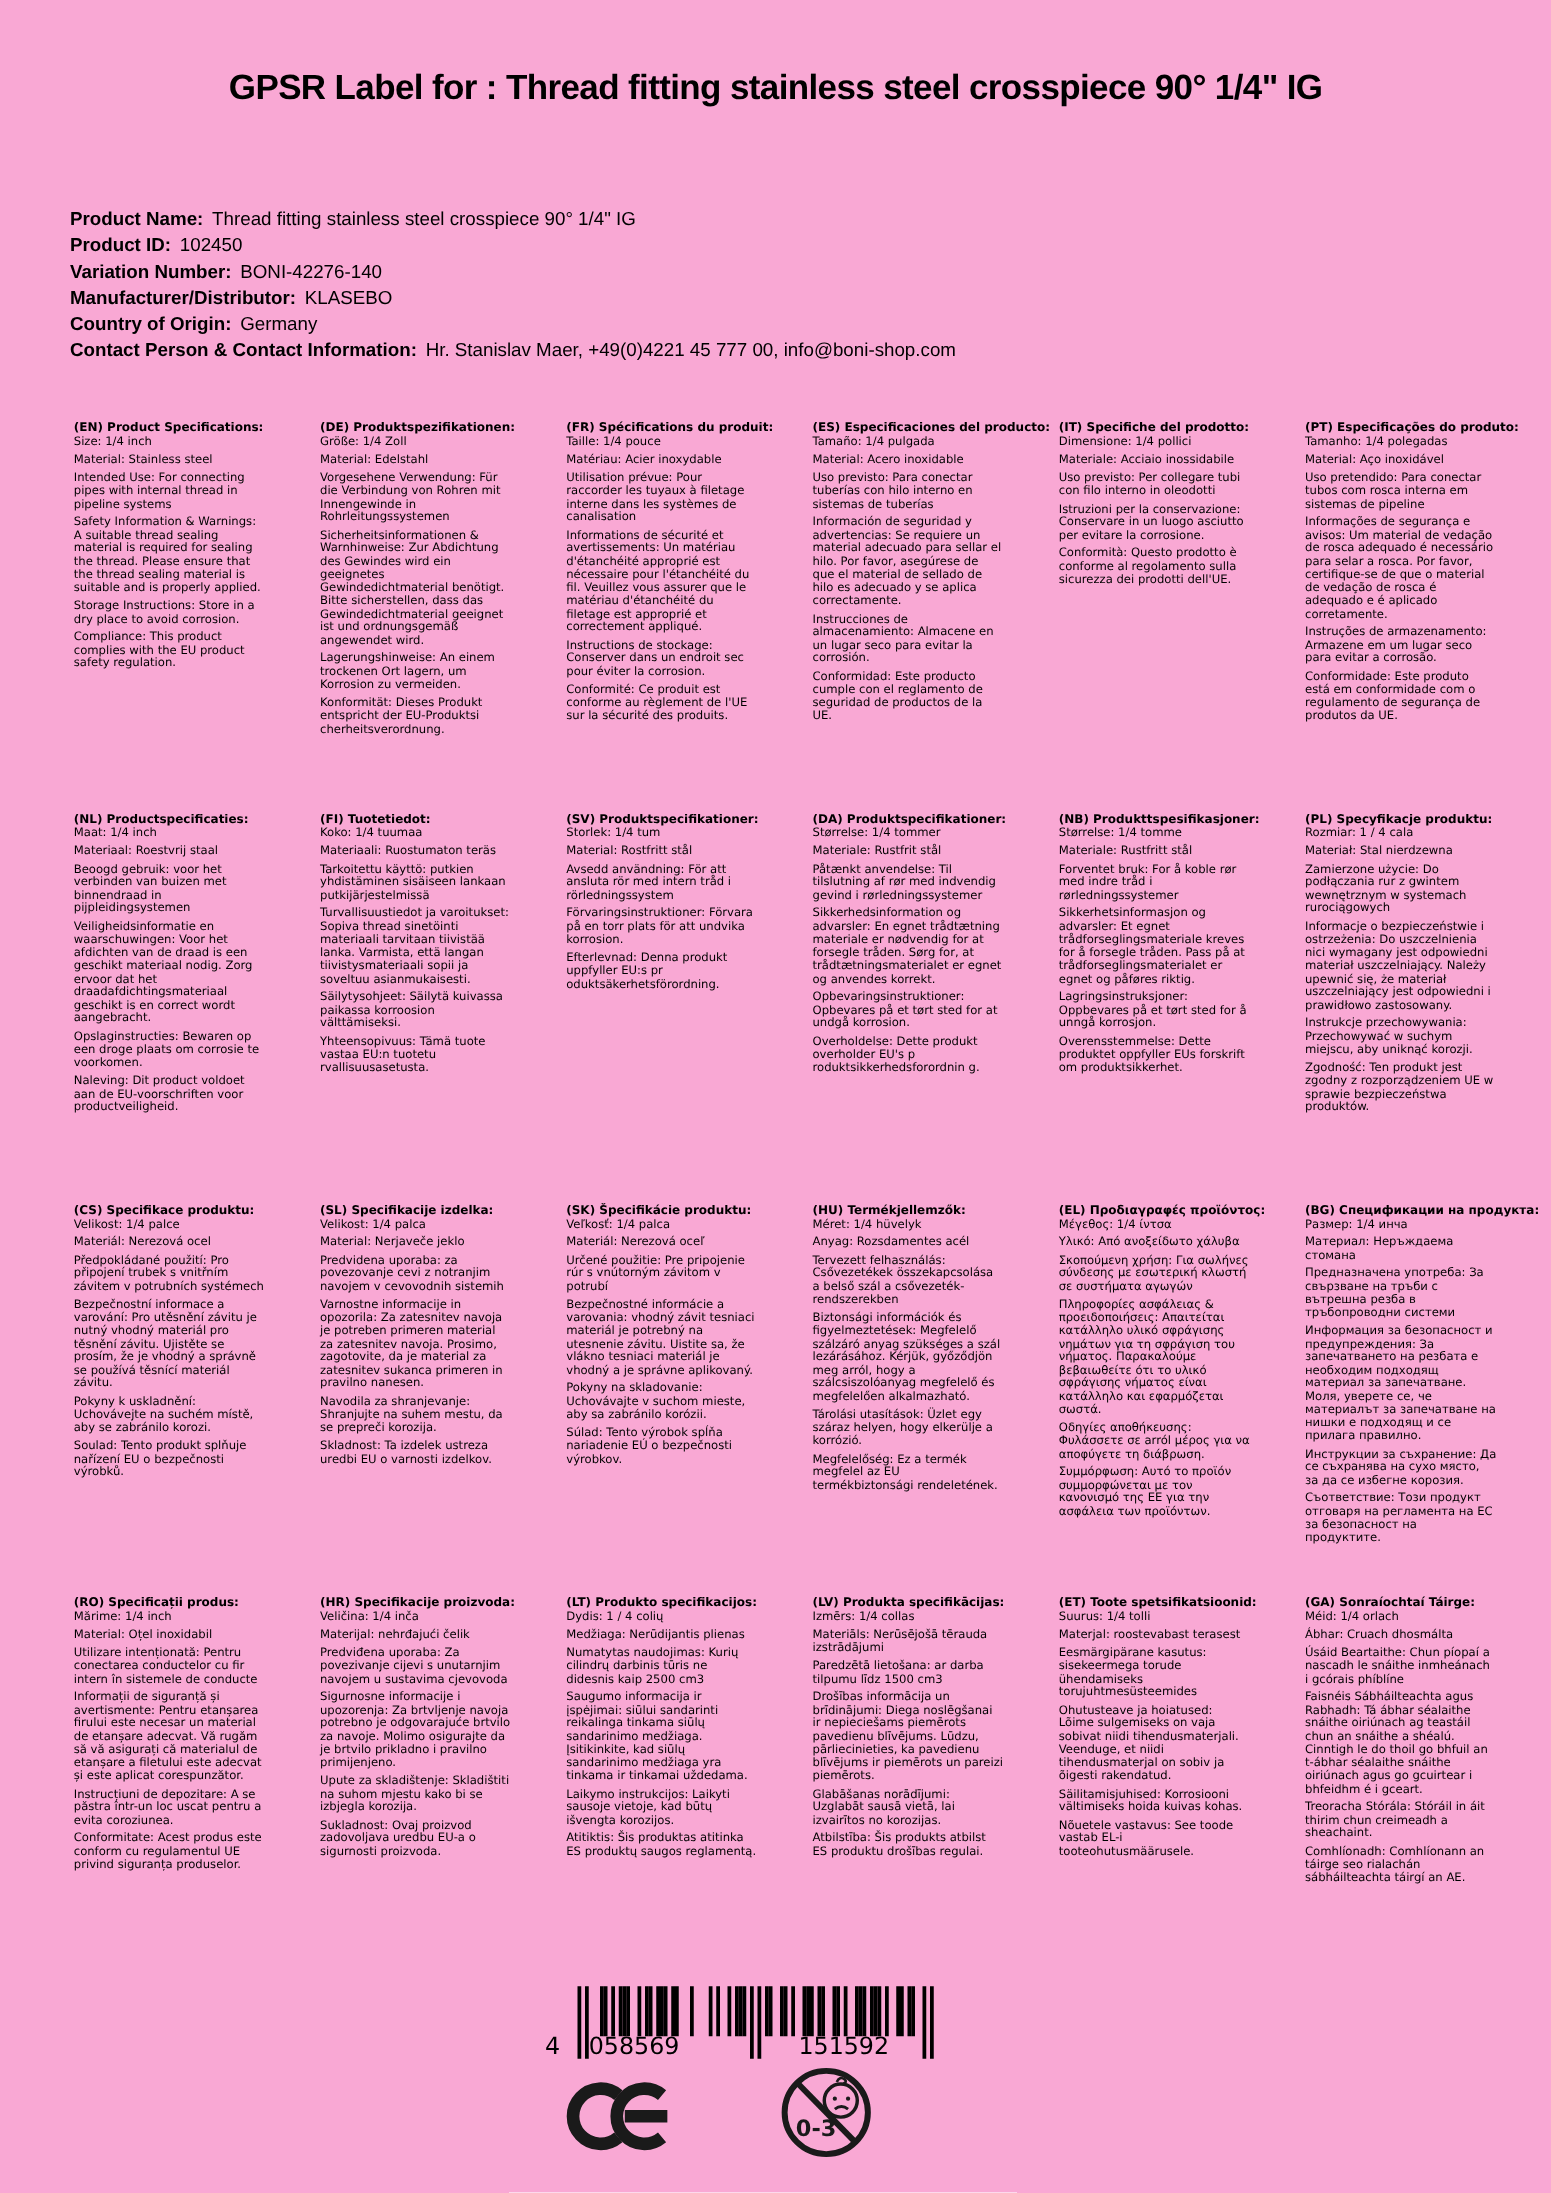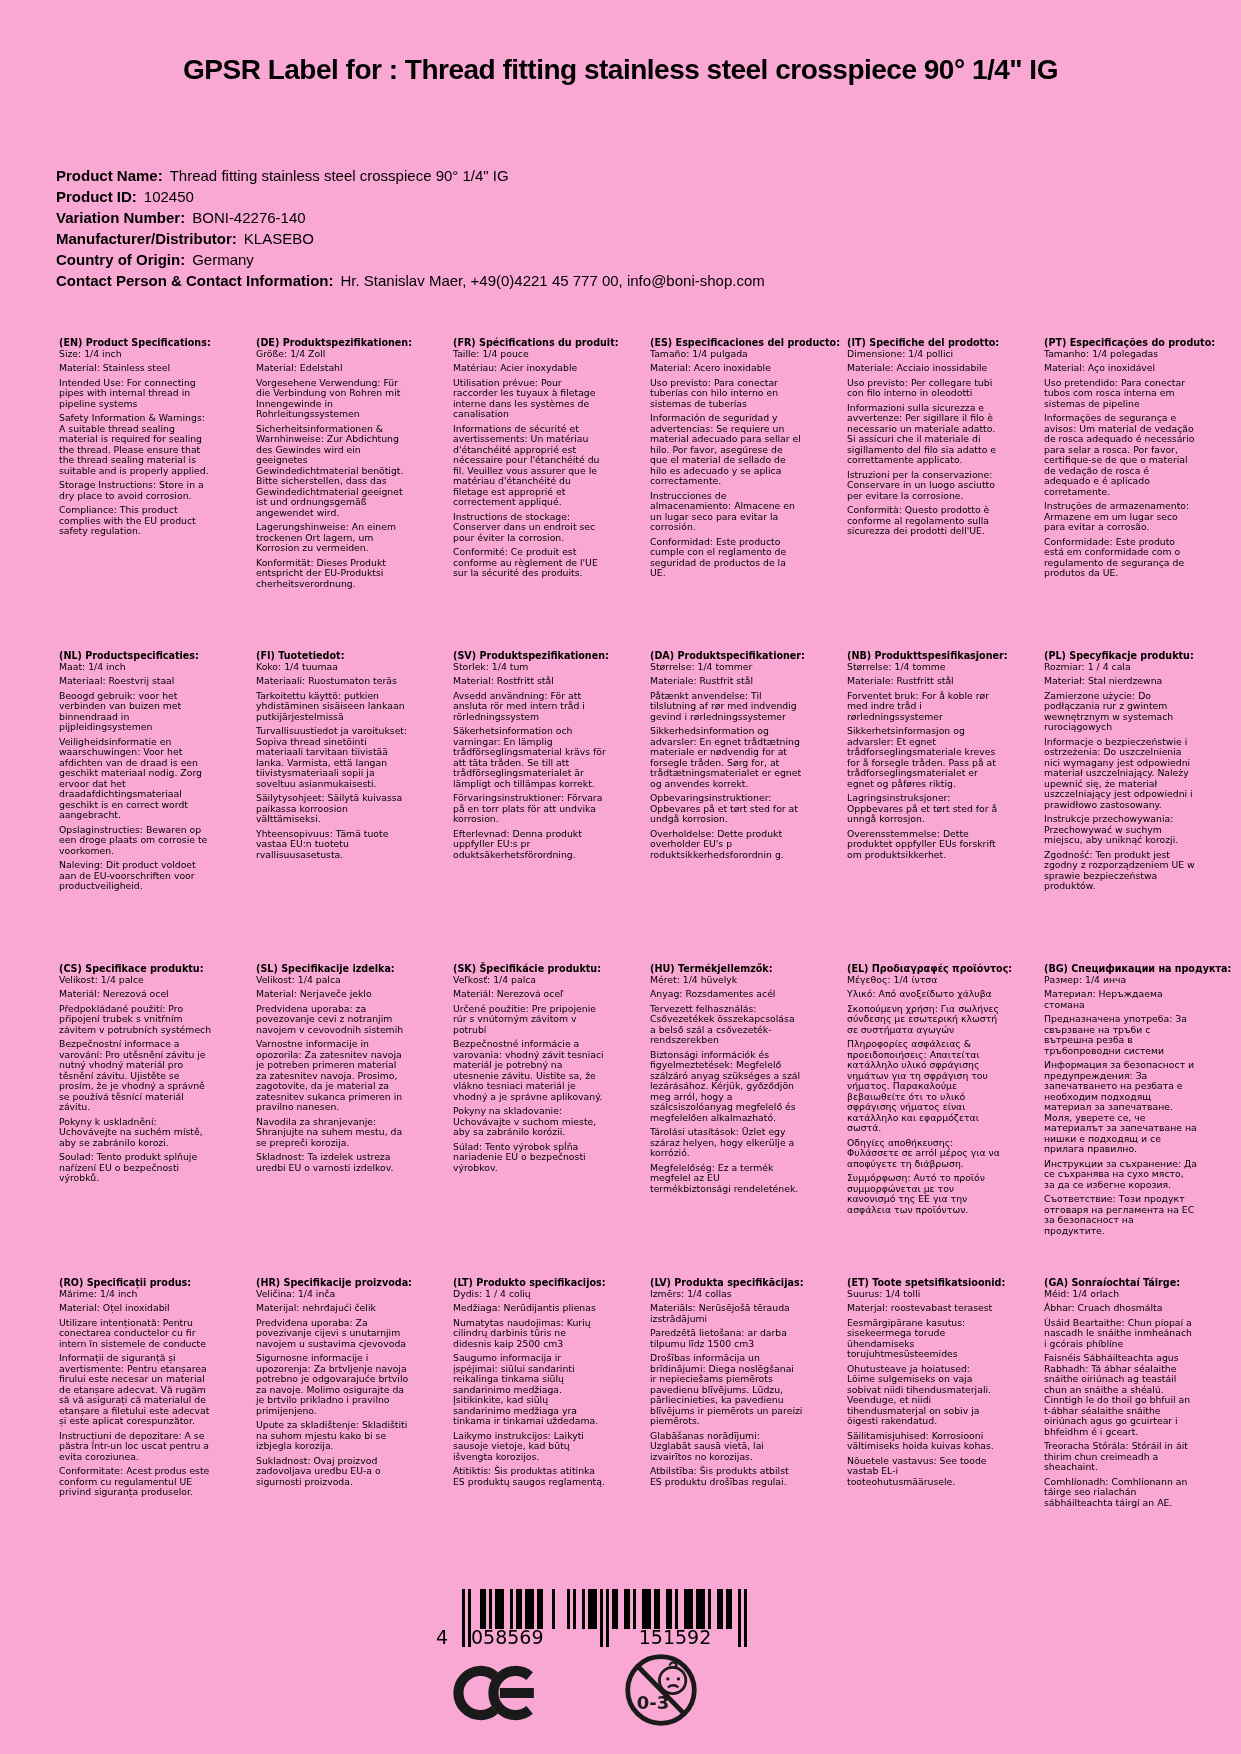--- a/index.html
+++ b/index.html
@@ -84,21 +84,20 @@
         <p>Uso previsto: Para conectar tuberías con hilo interno en sistemas de tuberías</p>
         <p>Información de seguridad y advertencias: Se requiere un material adecuado para sellar el hilo. Por favor, asegúrese de que el material de sellado de hilo es adecuado y se aplica correctamente.</p>
         <p>Instrucciones de almacenamiento: Almacene en un lugar seco para evitar la corrosión.</p>
         <p>Conformidad: Este producto cumple con el reglamento de seguridad de productos de la UE.</p>
       </div>
       <div class="spec-block">
         <div class="spec-header">(IT) Specifiche del prodotto:</div>
         <p>Dimensione: 1/4 pollici</p>
         <p>Materiale: Acciaio inossidabile</p>
         <p>Uso previsto: Per collegare tubi con filo interno in oleodotti</p>
-        <p>Informazioni sulla sicurezza e avvertenze: Per sigillare il filo è necessario un materiale adatto. Si assicuri che il materiale di sigillamento del filo sia adatto e correttamente applicato.</p>
         <p>Istruzioni per la conservazione: Conservare in un luogo asciutto per evitare la corrosione.</p>
         <p>Conformità: Questo prodotto è conforme al regolamento sulla sicurezza dei prodotti dell'UE.</p>
       </div>
       <div class="spec-block">
         <div class="spec-header">(PT) Especificações do produto:</div>
         <p>Tamanho: 1/4 polegadas</p>
         <p>Material: Aço inoxidável</p>
         <p>Uso pretendido: Para conectar tubos com rosca interna em sistemas de pipeline</p>
         <p>Informações de segurança e avisos: Um material de vedação de rosca adequado é necessário para selar a rosca. Por favor, certifique-se de que o material de vedação de rosca é adequado e é aplicado corretamente.</p>
         <p>Instruções de armazenamento: Armazene em um lugar seco para evitar a corrosão.</p>
@@ -116,25 +115,24 @@
       <div class="spec-block">
         <div class="spec-header">(FI) Tuotetiedot:</div>
         <p>Koko: 1/4 tuumaa</p>
         <p>Materiaali: Ruostumaton teräs</p>
         <p>Tarkoitettu käyttö: putkien yhdistäminen sisäiseen lankaan putkijärjestelmissä</p>
         <p>Turvallisuustiedot ja varoitukset: Sopiva thread sinetöinti materiaali tarvitaan tiivistää lanka. Varmista, että langan tiivistysmateriaali sopii ja soveltuu asianmukaisesti.</p>
         <p>Säilytysohjeet: Säilytä kuivassa paikassa korroosion välttämiseksi.</p>
         <p>Yhteensopivuus: Tämä tuote vastaa EU:n tuotetu rvallisuusasetusta.</p>
       </div>
       <div class="spec-block">
-        <div class="spec-header">(SV) Produktspezifikationen:</div>
+        <div class="spec-header">(SV) Produktspecifikationer:</div>
         <p>Storlek: 1/4 tum</p>
         <p>Material: Rostfritt stål</p>
         <p>Avsedd användning: För att ansluta rör med intern tråd i rörledningssystem</p>
-        <p>Säkerhetsinformation och varningar: En lämplig trådförseglingsmaterial krävs för att täta tråden. Se till att trådförseglingsmaterialet är lämpligt och tillämpas korrekt.</p>
         <p>Förvaringsinstruktioner: Förvara på en torr plats för att undvika korrosion.</p>
         <p>Efterlevnad: Denna produkt uppfyller EU:s pr oduktsäkerhetsförordning.</p>
       </div>
       <div class="spec-block">
         <div class="spec-header">(DA) Produktspecifikationer:</div>
         <p>Størrelse: 1/4 tommer</p>
         <p>Materiale: Rustfrit stål</p>
         <p>Påtænkt anvendelse: Til tilslutning af rør med indvendig gevind i rørledningssystemer</p>
         <p>Sikkerhedsinformation og advarsler: En egnet trådtætning materiale er nødvendig for at forsegle tråden. Sørg for, at trådtætningsmaterialet er egnet og anvendes korrekt.</p>
         <p>Opbevaringsinstruktioner: Opbevares på et tørt sted for at undgå korrosion.</p>

